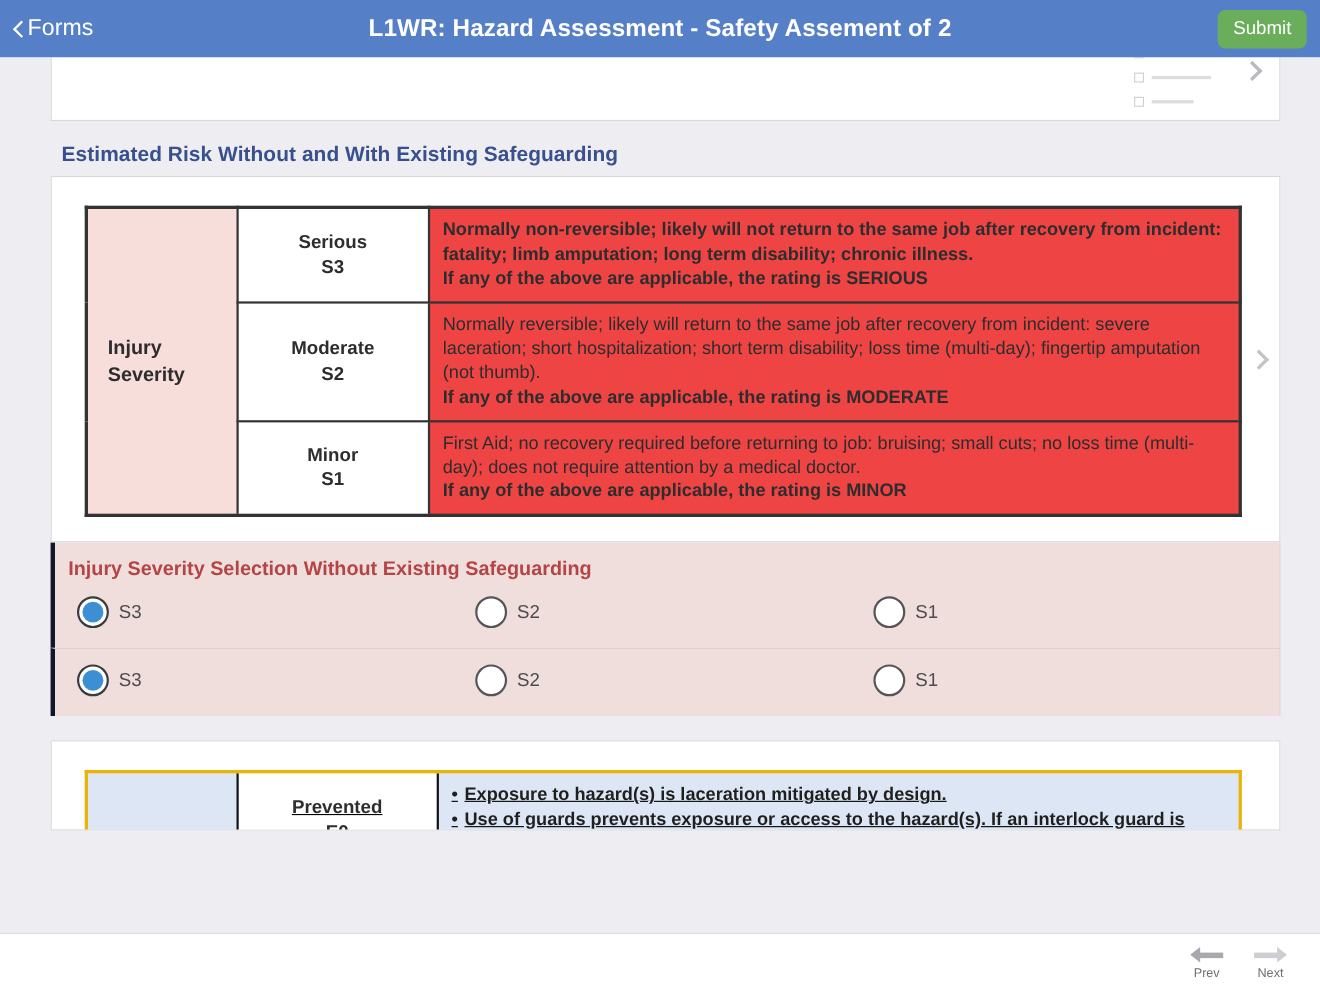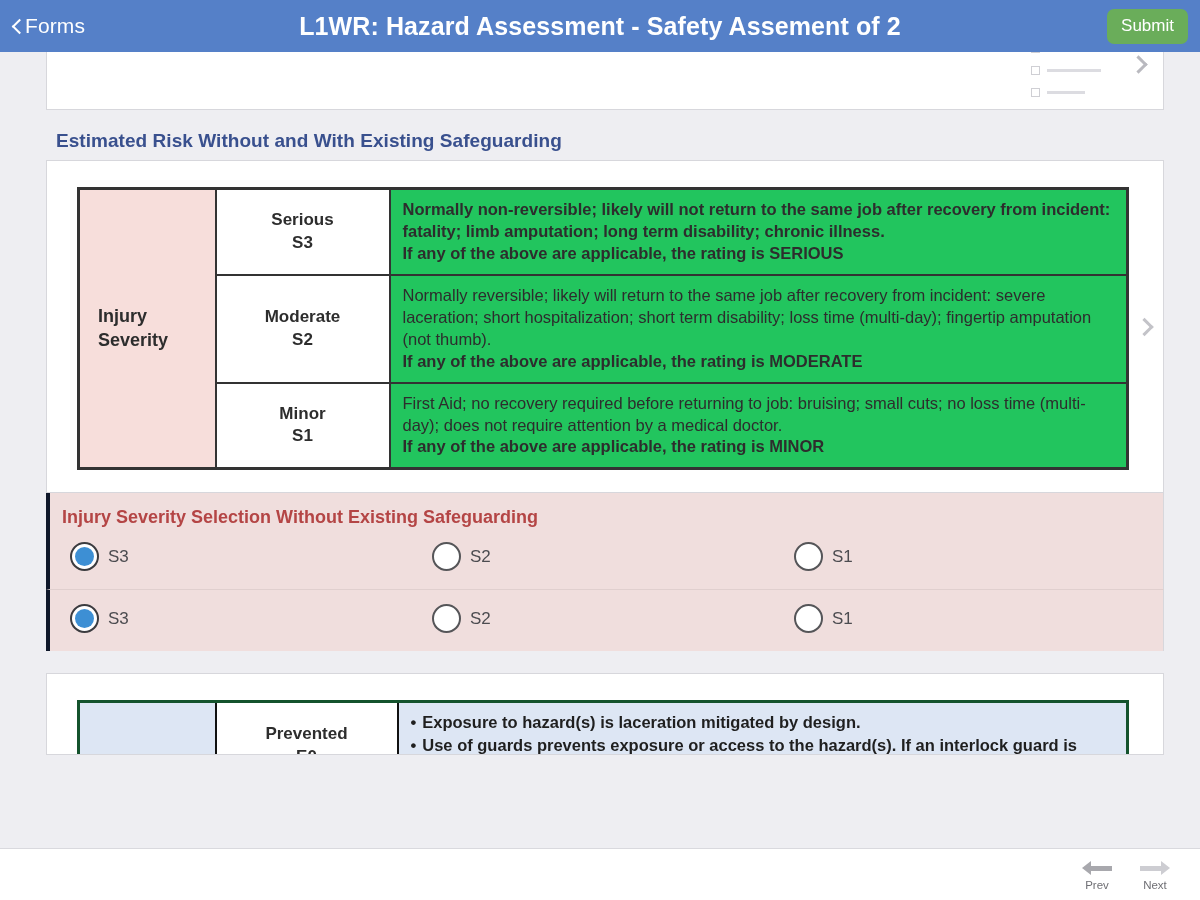--- a/index.html
+++ b/index.html
@@ -39,21 +39,21 @@
   .nav-back-label {
     color: #ffffff;
     font-size: 21px;
     letter-spacing: .1px;
   }
   .nav-title {
     position: absolute;
     left: 0; right: 0;
     text-align: center;
     color: #ffffff;
-    font-size: 25px;
+    font-size: 22px;
     font-weight: bold;
     letter-spacing: .1px;
     pointer-events: none;
   }
   .submit-btn {
     position: absolute;
     right: 12px; top: 9px;
     background: #6aad5a;
     color: #ffffff;
     font-size: 17px;
@@ -156,21 +156,21 @@
   .cell-lvl {
     background: #ffffff;
     color: #2d2d2d;
     font-size: 17px;
     font-weight: bold;
     text-align: center;
     line-height: 1.35;
     padding: 10px 6px;
   }
   .cell-desc {
-    background: #22c55e;
+    background: #ef4444;
     color: #2d2d2d;
     font-size: 16.5px;
     line-height: 1.33;
     padding: 9px 14px 9px 12px;
   }
   .cell-desc .d-strong { font-weight: bold; }
   .cell-desc .d-norm   { font-weight: normal; }
   .row-serious .cell-desc .d-norm { font-weight: bold; }
 
   .scroll-chev {
@@ -234,23 +234,24 @@
 
   
   .exposure-card {
     margin-top: 22px;
     padding: 26px 18px 0 30px;
     height: 82px;
     overflow: hidden;
   }
   .exp-table {
     border-collapse: collapse;
-    border: 3px solid #14532d;
+    border: 3px solid #eab308;
     width: 1052px;
     table-layout: fixed;
+    text-decoration: underline;
   }
   .exp-table td { border: 2.5px solid #111111; vertical-align: middle; }
   .exp-cat  { width: 137px; background: #dde6f4; }
   .exp-lvl  {
     width: 182px;
     background: #ffffff;
     text-align: center;
     font-size: 17px;
     font-weight: bold;
     color: #2d2d2d;

